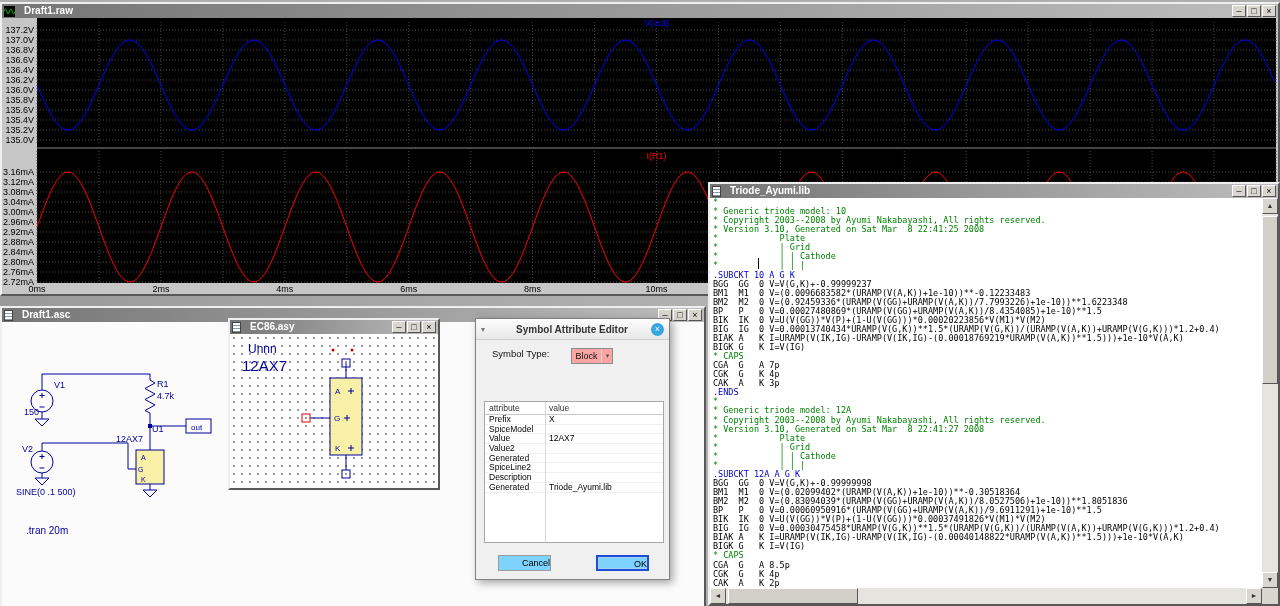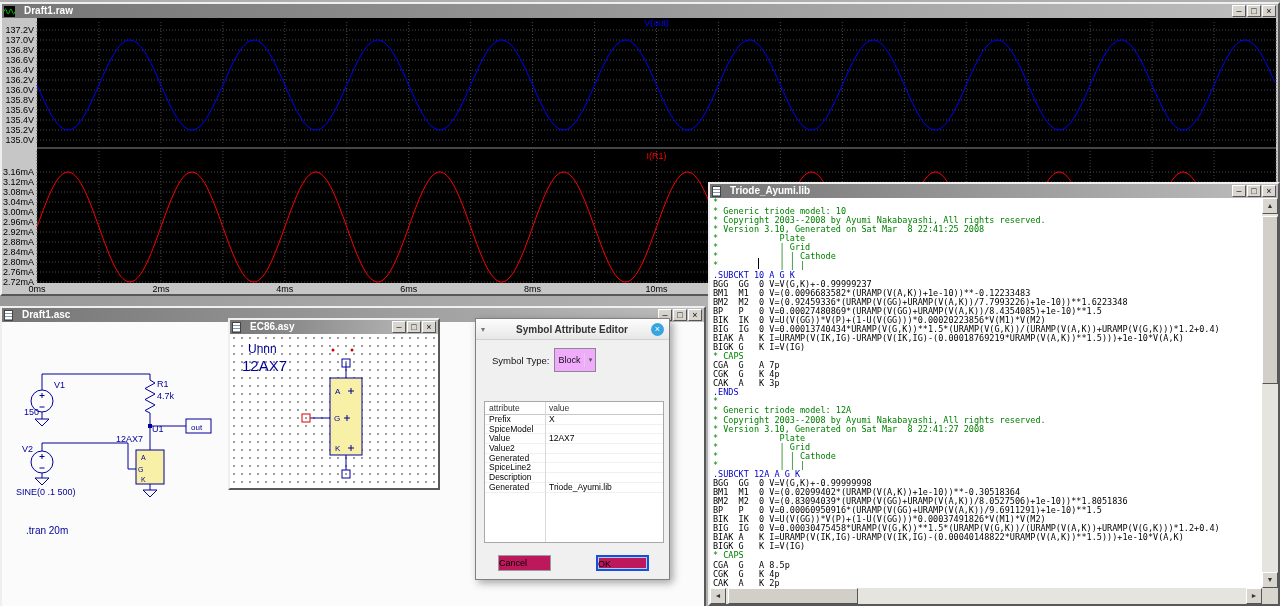--- a/index.html
+++ b/index.html
@@ -22,33 +22,33 @@
 #asc-svg text,#asy-svg text{font-family:"Liberation Sans",sans-serif}
 
 #asy-content{position:absolute;left:0;top:14px;right:0;bottom:0;background:#fff;overflow:hidden;
  background-image:radial-gradient(circle,#9a9a9a 0.7px,transparent 0.9px);background-size:8px 8px}
 
 #dlg{position:absolute;left:475px;top:318px;width:195px;height:262px;background:#f0f0f0;border:1px solid #808080;box-shadow:3px 3px 8px rgba(0,0,0,.35);z-index:5}
 .dtbar{height:21px;background:linear-gradient(#fdfdfd,#e7e7e7);border-bottom:1px solid #d0d0d0;display:flex;align-items:center;padding:0 5px}
 .dmenu{font-size:8px;color:#777;width:12px}
 .dttl{flex:1;text-align:center;font-size:10px;font-weight:600;color:#333}
 .dclose{width:13px;height:13px;border-radius:50%;background:#38a5e3;color:#fff;font-size:9px;line-height:13px;text-align:center}
-.drow{position:absolute;left:16px;top:29px;display:flex;align-items:center;gap:5px;font-size:9.5px;color:#111}
-.combo{width:42px;height:24px;background:#f0abfc;border:1px solid #8a8a8a;display:flex;align-items:center}
+.drow{position:absolute;left:16px;top:29px;display:flex;gap:22px;font-size:9.5px;color:#111}
+.combo{width:42px;height:16px;background:#fca5a5;border:1px solid #8a8a8a;display:flex;align-items:center}
 .combo-val{flex:1;font-size:9px;padding-left:3px;color:#111}
 .combo-arrow{width:11px;text-align:center;font-size:7px;color:#555;border-left:1px solid #d5d5d5;line-height:14px}
 #attr-table{position:absolute;left:8px;top:82px;width:180px;height:142px;background:#fff;border:1px solid #a8a8a8;font-size:8.5px;overflow:hidden}
 .tdivider{position:absolute;left:60px;top:0;bottom:0;width:1px;background:#d8d8d8}
 .thead{display:flex;height:13px;border-bottom:1px solid #c8c8c8;color:#333}
 .thead div{padding:1px 4px}
 .thead div:first-child{width:60px}
 .trow{display:flex;height:9.7px;line-height:9.7px;border-bottom:1px solid #f0f0f0}
 .tcell{padding:0 4px;white-space:nowrap;overflow:hidden;color:#000}
 .tcell.c1{width:60px}
-.dbtn{position:absolute;width:53px;height:16px;background:#be185d;border:1px solid #9c9c9c;font-size:9px;text-align:left;line-height:14px;font-family:"Liberation Sans",sans-serif}
+.dbtn{position:absolute;width:53px;height:16px;background:#7dd3fc;border:1px solid #9c9c9c;font-size:9px;text-align:right;line-height:14px;font-family:"Liberation Sans",sans-serif}
 #ok-btn{border:2px solid #1d4ed8;box-shadow:inset 0 0 0 1px #a9cff2}
 
 #lib-content{position:absolute;left:0;top:14px;right:0;bottom:0;background:#d9d6d0}
 #lib-text{position:absolute;left:0;top:0;right:16px;bottom:16px;background:#fff;overflow:hidden;font-family:"DejaVu Sans Mono",monospace;font-size:8.5px;line-height:9.07px;white-space:pre;padding-left:3px}
 .lib-line{height:9.07px}
 .lib-line.g{color:#008000}.lib-line.b{color:#0000c8}.lib-line.k{color:#000}
 #lib-caret{position:absolute;left:48px;top:60px;width:1px;height:11px;background:#000}
 .sb{position:absolute;background:#e6e4df}
 .sbtn{position:absolute;width:16px;height:16px;background:#d9d6d0;border:1px solid;border-color:#fff #555 #555 #fff;font-size:7px;text-align:center;line-height:14px;color:#333}
 .sthumb{position:absolute;background:#d2cfc9;border:1px solid;border-color:#fff #555 #555 #fff}

